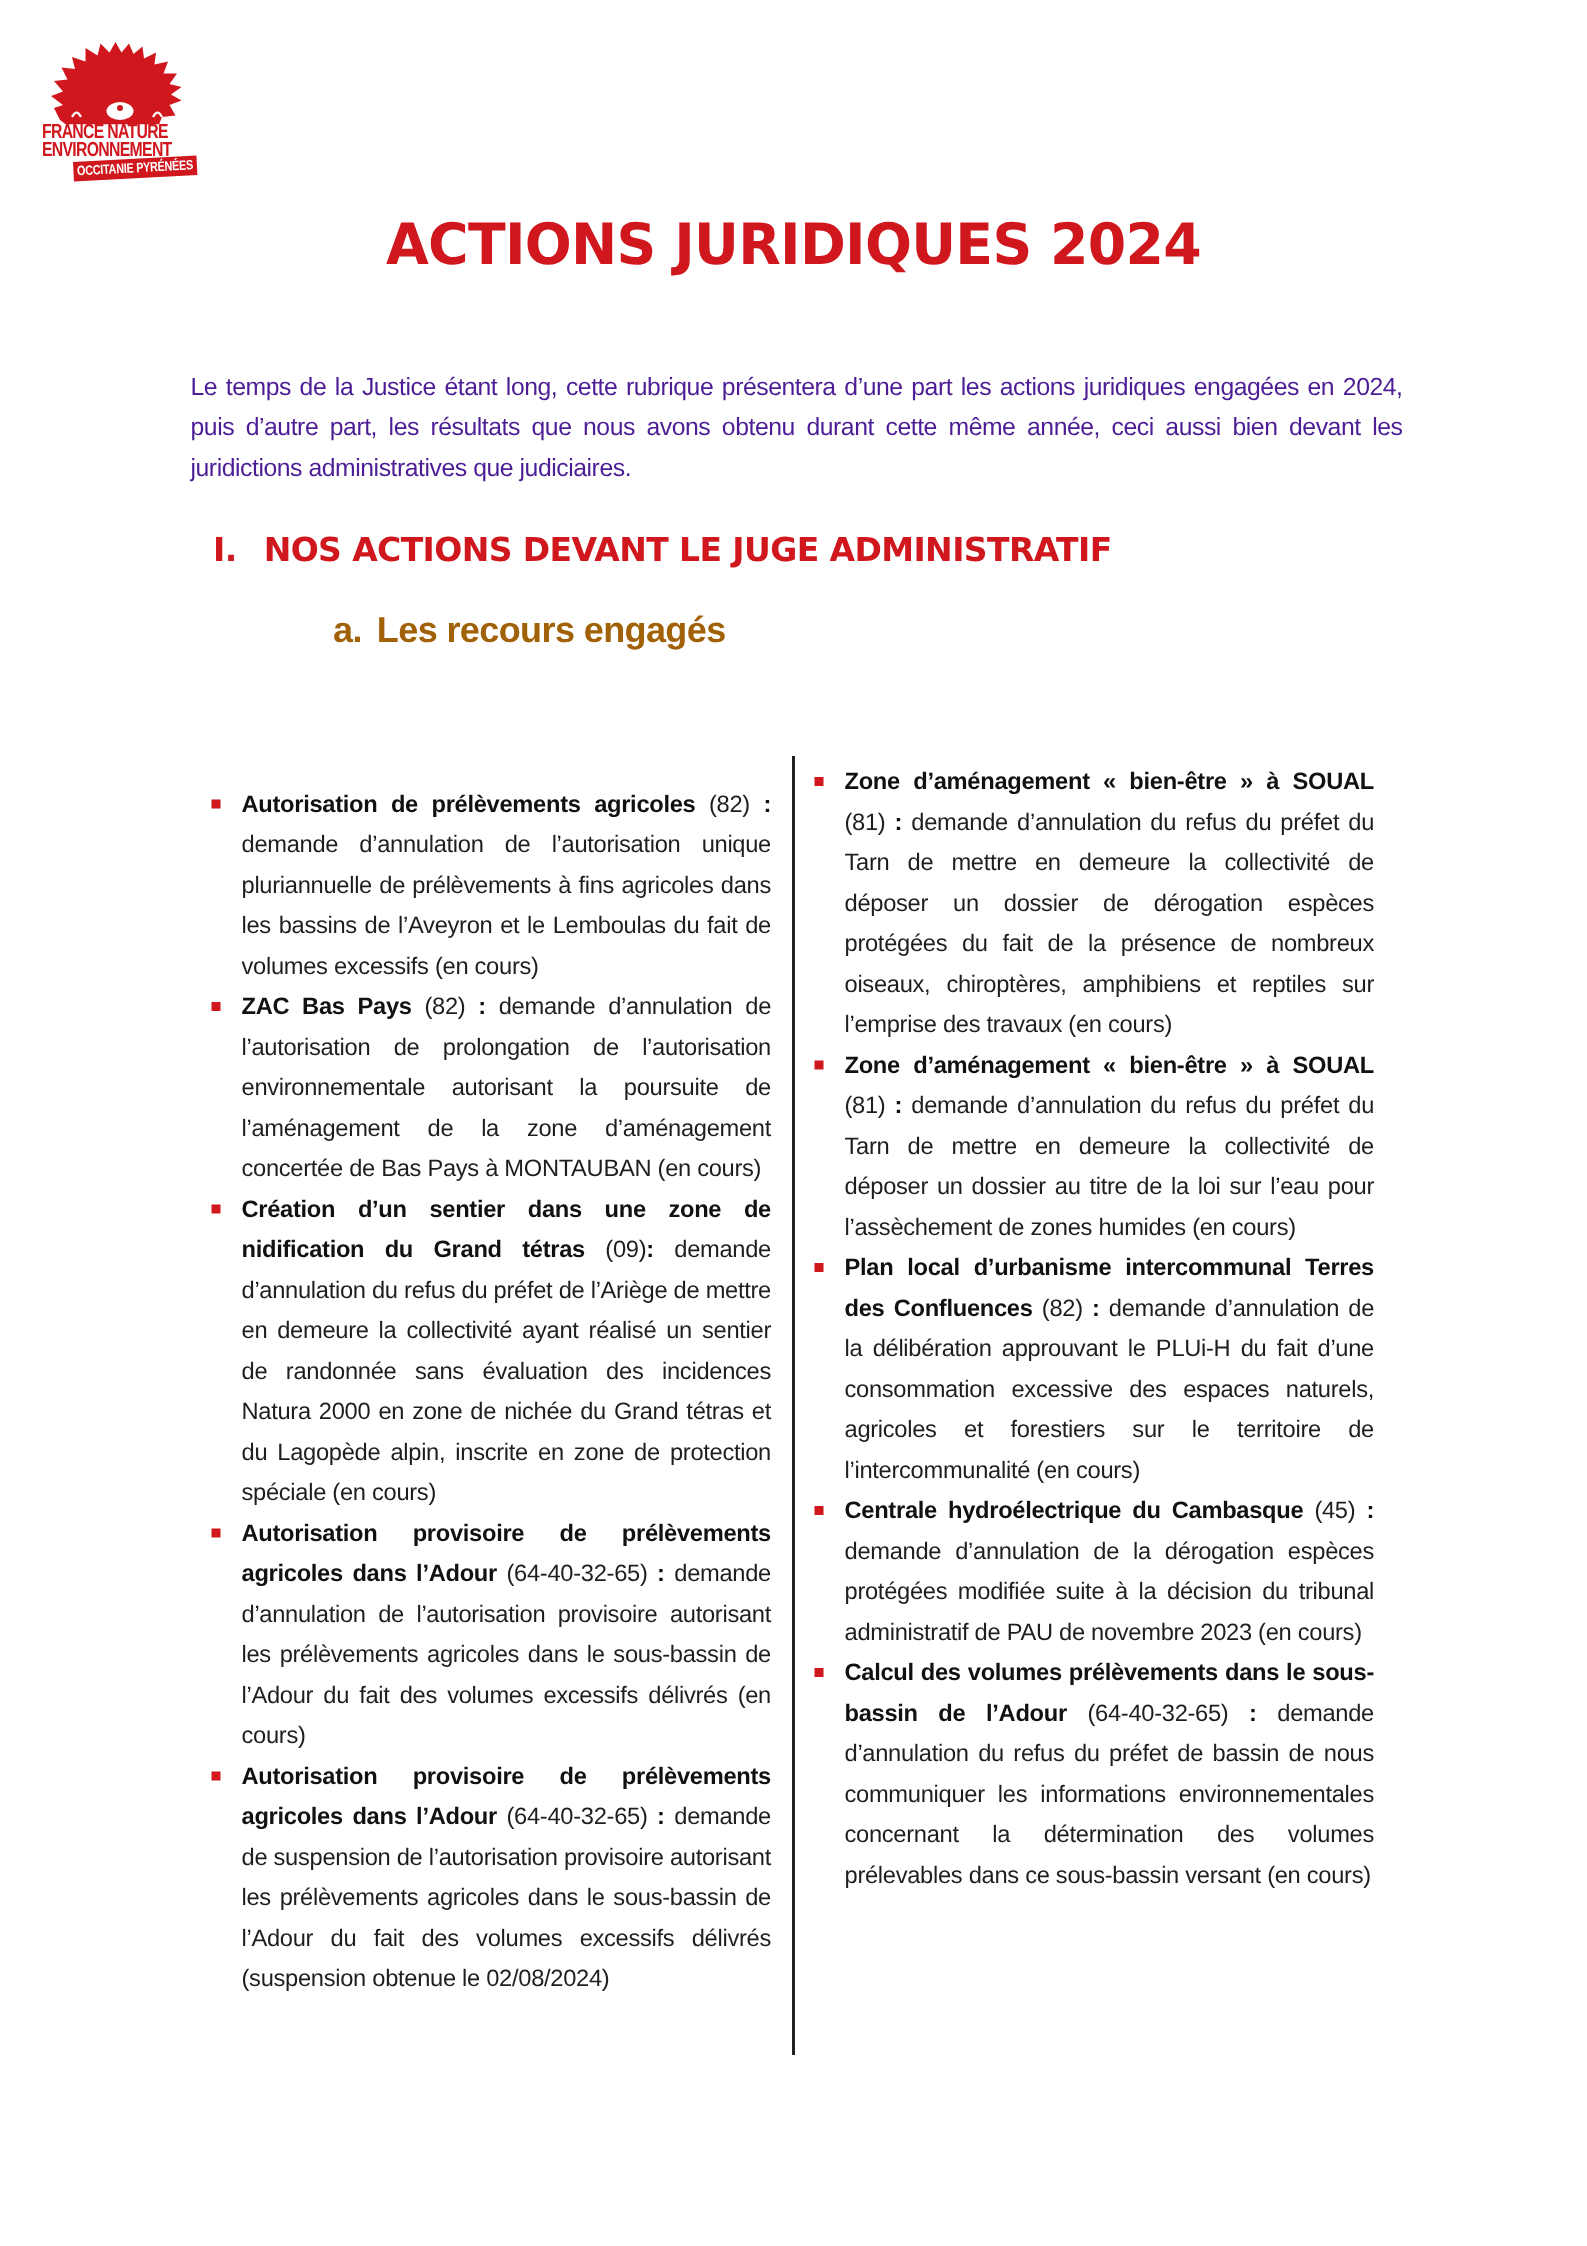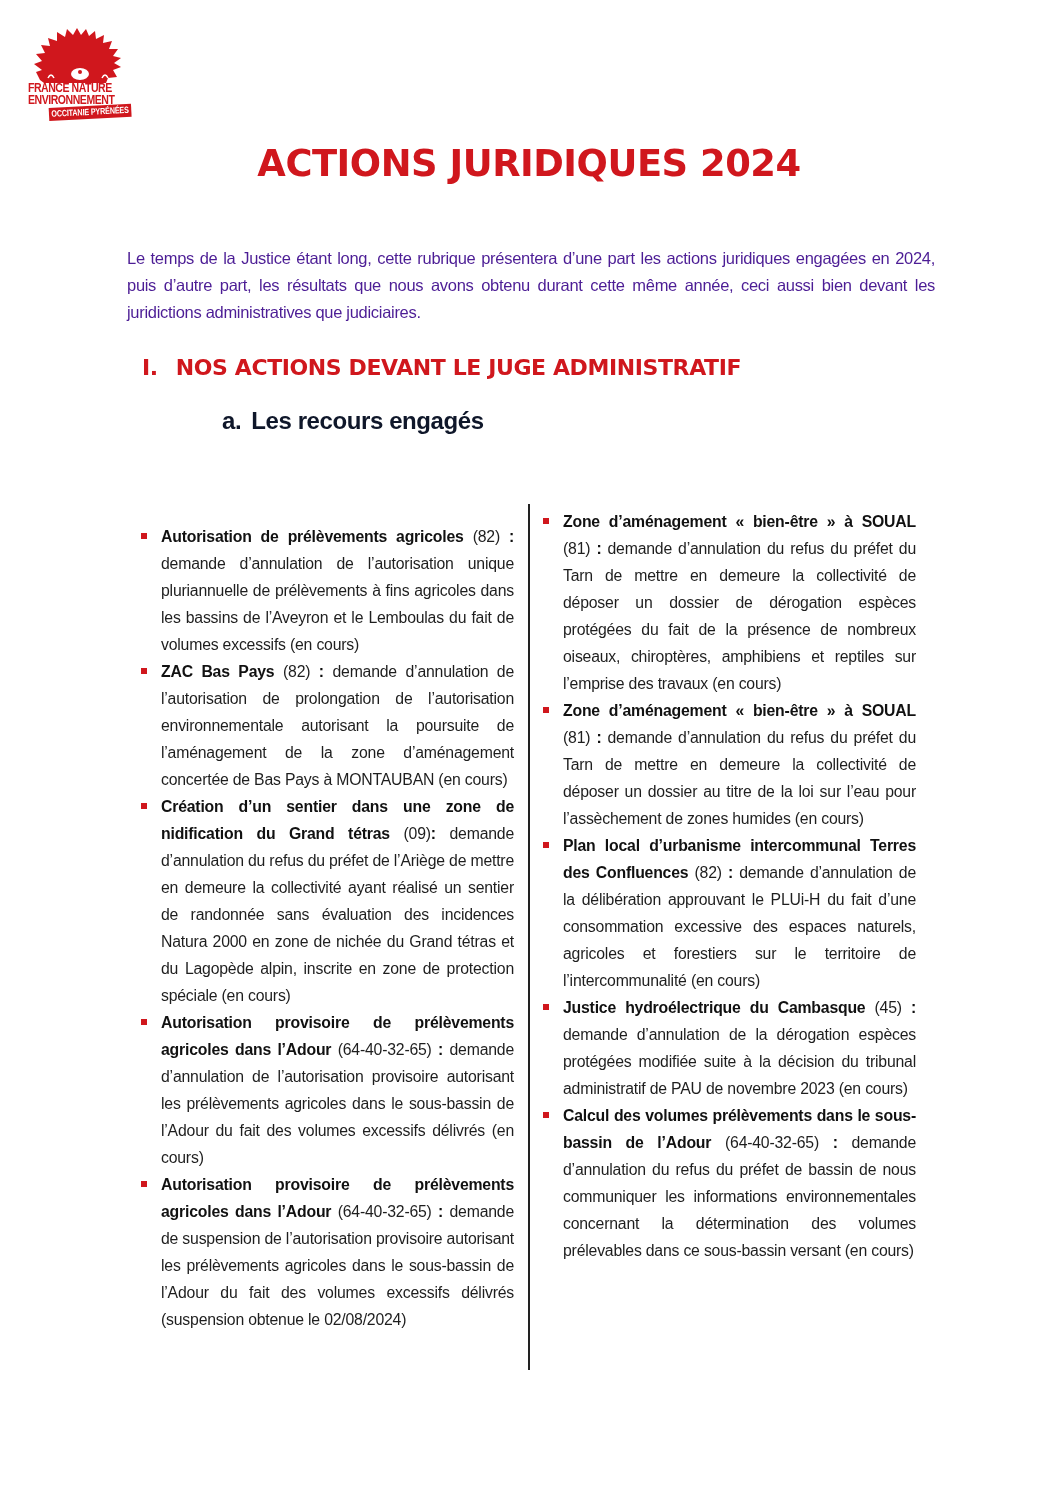--- a/index.html
+++ b/index.html
@@ -20,21 +20,21 @@
     color:#d0171d; font-family:"DejaVu Sans", sans-serif; font-weight:bold; font-size:38px;
     letter-spacing:-0.5px; transform:scaleX(0.97); }
 
   .intro { position:absolute; left:127px; top:245px; width:808px; font-size:16.5px;
     line-height:27px; text-align:justify; color:#4c1d95; letter-spacing:-0.3px;
     font-family:"Liberation Sans Narrow","Liberation Sans", sans-serif; }
 
   .h1 { position:absolute; left:142px; top:355px; color:#d0171d; font-family:"DejaVu Sans", sans-serif;
     font-weight:bold; font-size:22px; letter-spacing:-0.4px; white-space:nowrap; }
   .h1 .num { margin-right:18px; }
-  .h2 { position:absolute; left:222px; top:407px; color:#0f172a; font-family:"Liberation Sans", sans-serif;
+  .h2 { position:absolute; left:222px; top:407px; color:#a16207; font-family:"Liberation Sans", sans-serif;
     font-weight:bold; font-size:24px; letter-spacing:-0.4px; white-space:nowrap; }
   .h2 .num { margin-right:10px; }
 
   .col { position:absolute; top:508px; width:353px; }
   .col-left { left:161px;margin-top:15px; }
   .col-right { left:563px; }
   .divider { position:absolute; left:528px; top:504px; width:2px; height:866px; background:#222; }
 
   .item { position:relative; font-size:15.8px; line-height:27px; text-align:justify;
     letter-spacing:-0.2px; color:#1e1e1e; margin:0; padding:0; }
@@ -92,18 +92,18 @@
   <p class="item">
     <span class="bullet"></span><b>Zone d’aménagement « bien-être » à SOUAL</b><span> (81) </span><b>:</b><span> demande d’annulation du refus du préfet du Tarn de mettre en demeure la collectivité de déposer un dossier de dérogation espèces protégées du fait de la présence de nombreux oiseaux, chiroptères, amphibiens et reptiles sur l’emprise des travaux (en cours)</span>
   </p>
   <p class="item">
     <span class="bullet"></span><b>Zone d’aménagement « bien-être » à SOUAL</b><span> (81) </span><b>:</b><span> demande d’annulation du refus du préfet du Tarn de mettre en demeure la collectivité de déposer un dossier au titre de la loi sur l’eau pour l’assèchement de zones humides (en cours)</span>
   </p>
   <p class="item">
     <span class="bullet"></span><b>Plan local d’urbanisme intercommunal Terres des Confluences</b><span> (82) </span><b>:</b><span> demande d’annulation de la délibération approuvant le PLUi-H du fait d’une consommation excessive des espaces naturels, agricoles et forestiers sur le territoire de l’intercommunalité (en cours)</span>
   </p>
   <p class="item">
-    <span class="bullet"></span><b>Justice hydroélectrique du Cambasque</b><span> (45) </span><b>:</b><span> demande d’annulation de la dérogation espèces protégées modifiée suite à la décision du tribunal administratif de PAU de novembre 2023 (en cours)</span>
+    <span class="bullet"></span><b>Centrale hydroélectrique du Cambasque</b><span> (45) </span><b>:</b><span> demande d’annulation de la dérogation espèces protégées modifiée suite à la décision du tribunal administratif de PAU de novembre 2023 (en cours)</span>
   </p>
   <p class="item">
     <span class="bullet"></span><b>Calcul des volumes prélèvements dans le sous-bassin de l’Adour</b><span> (64-40-32-65) </span><b>:</b><span> demande d’annulation du refus du préfet de bassin de nous communiquer les informations environnementales concernant la détermination des volumes prélevables dans ce sous-bassin versant (en cours)</span>
   </p>
 </div>
 
 </body></html>

